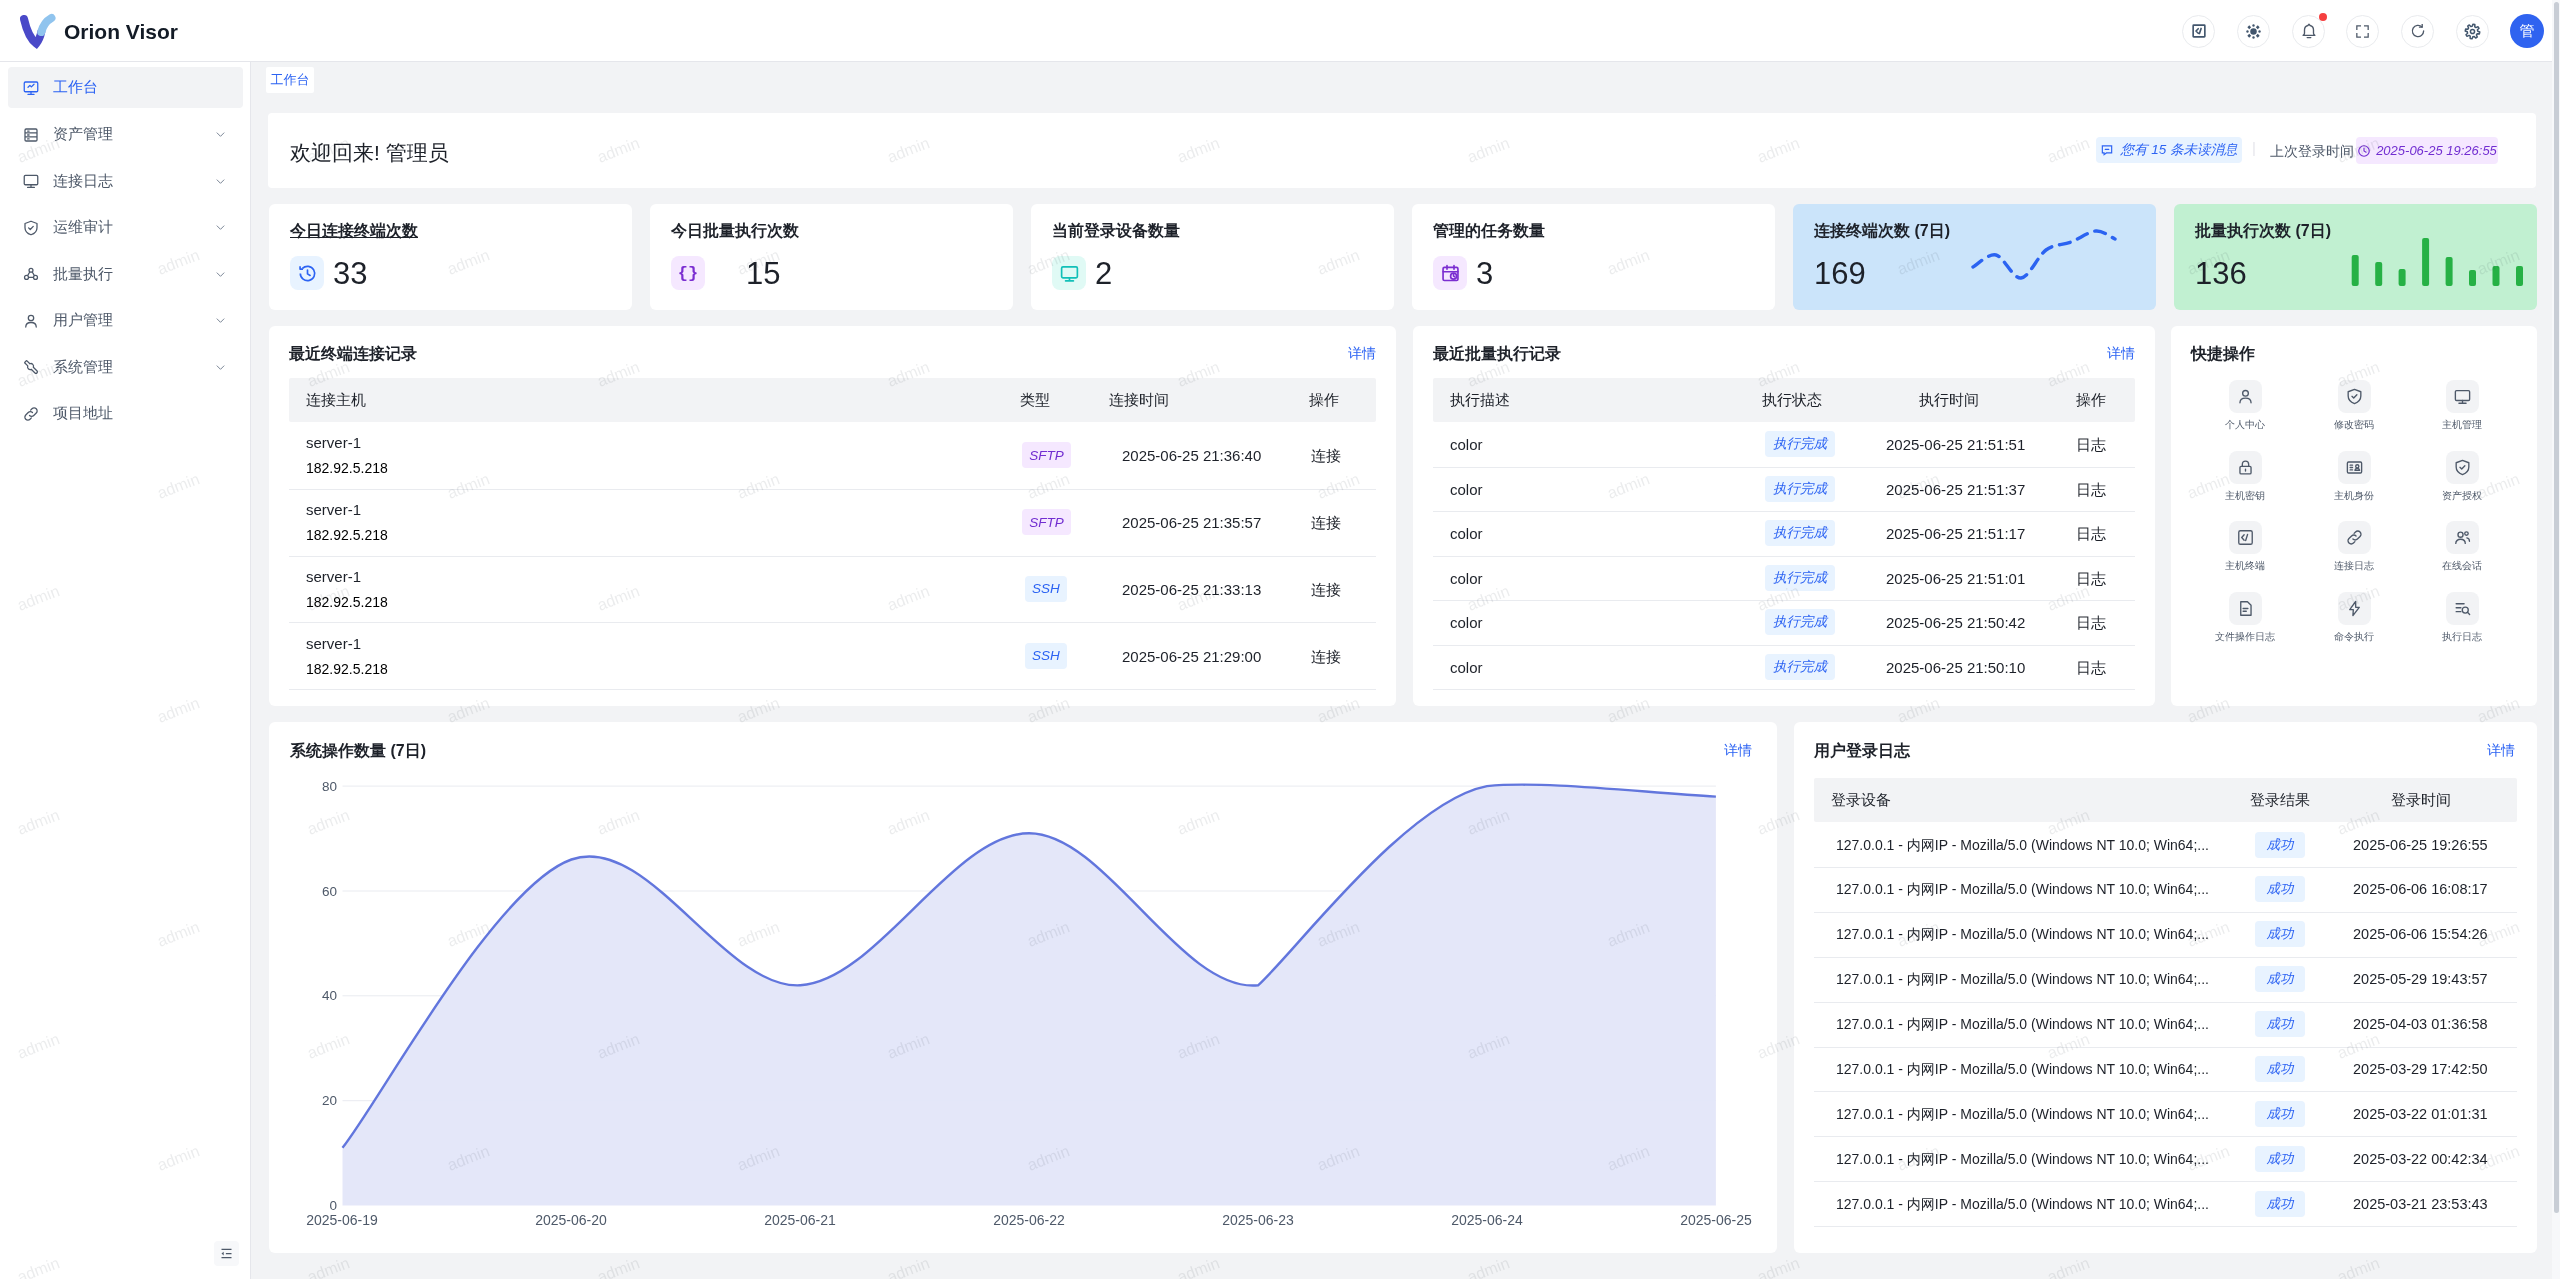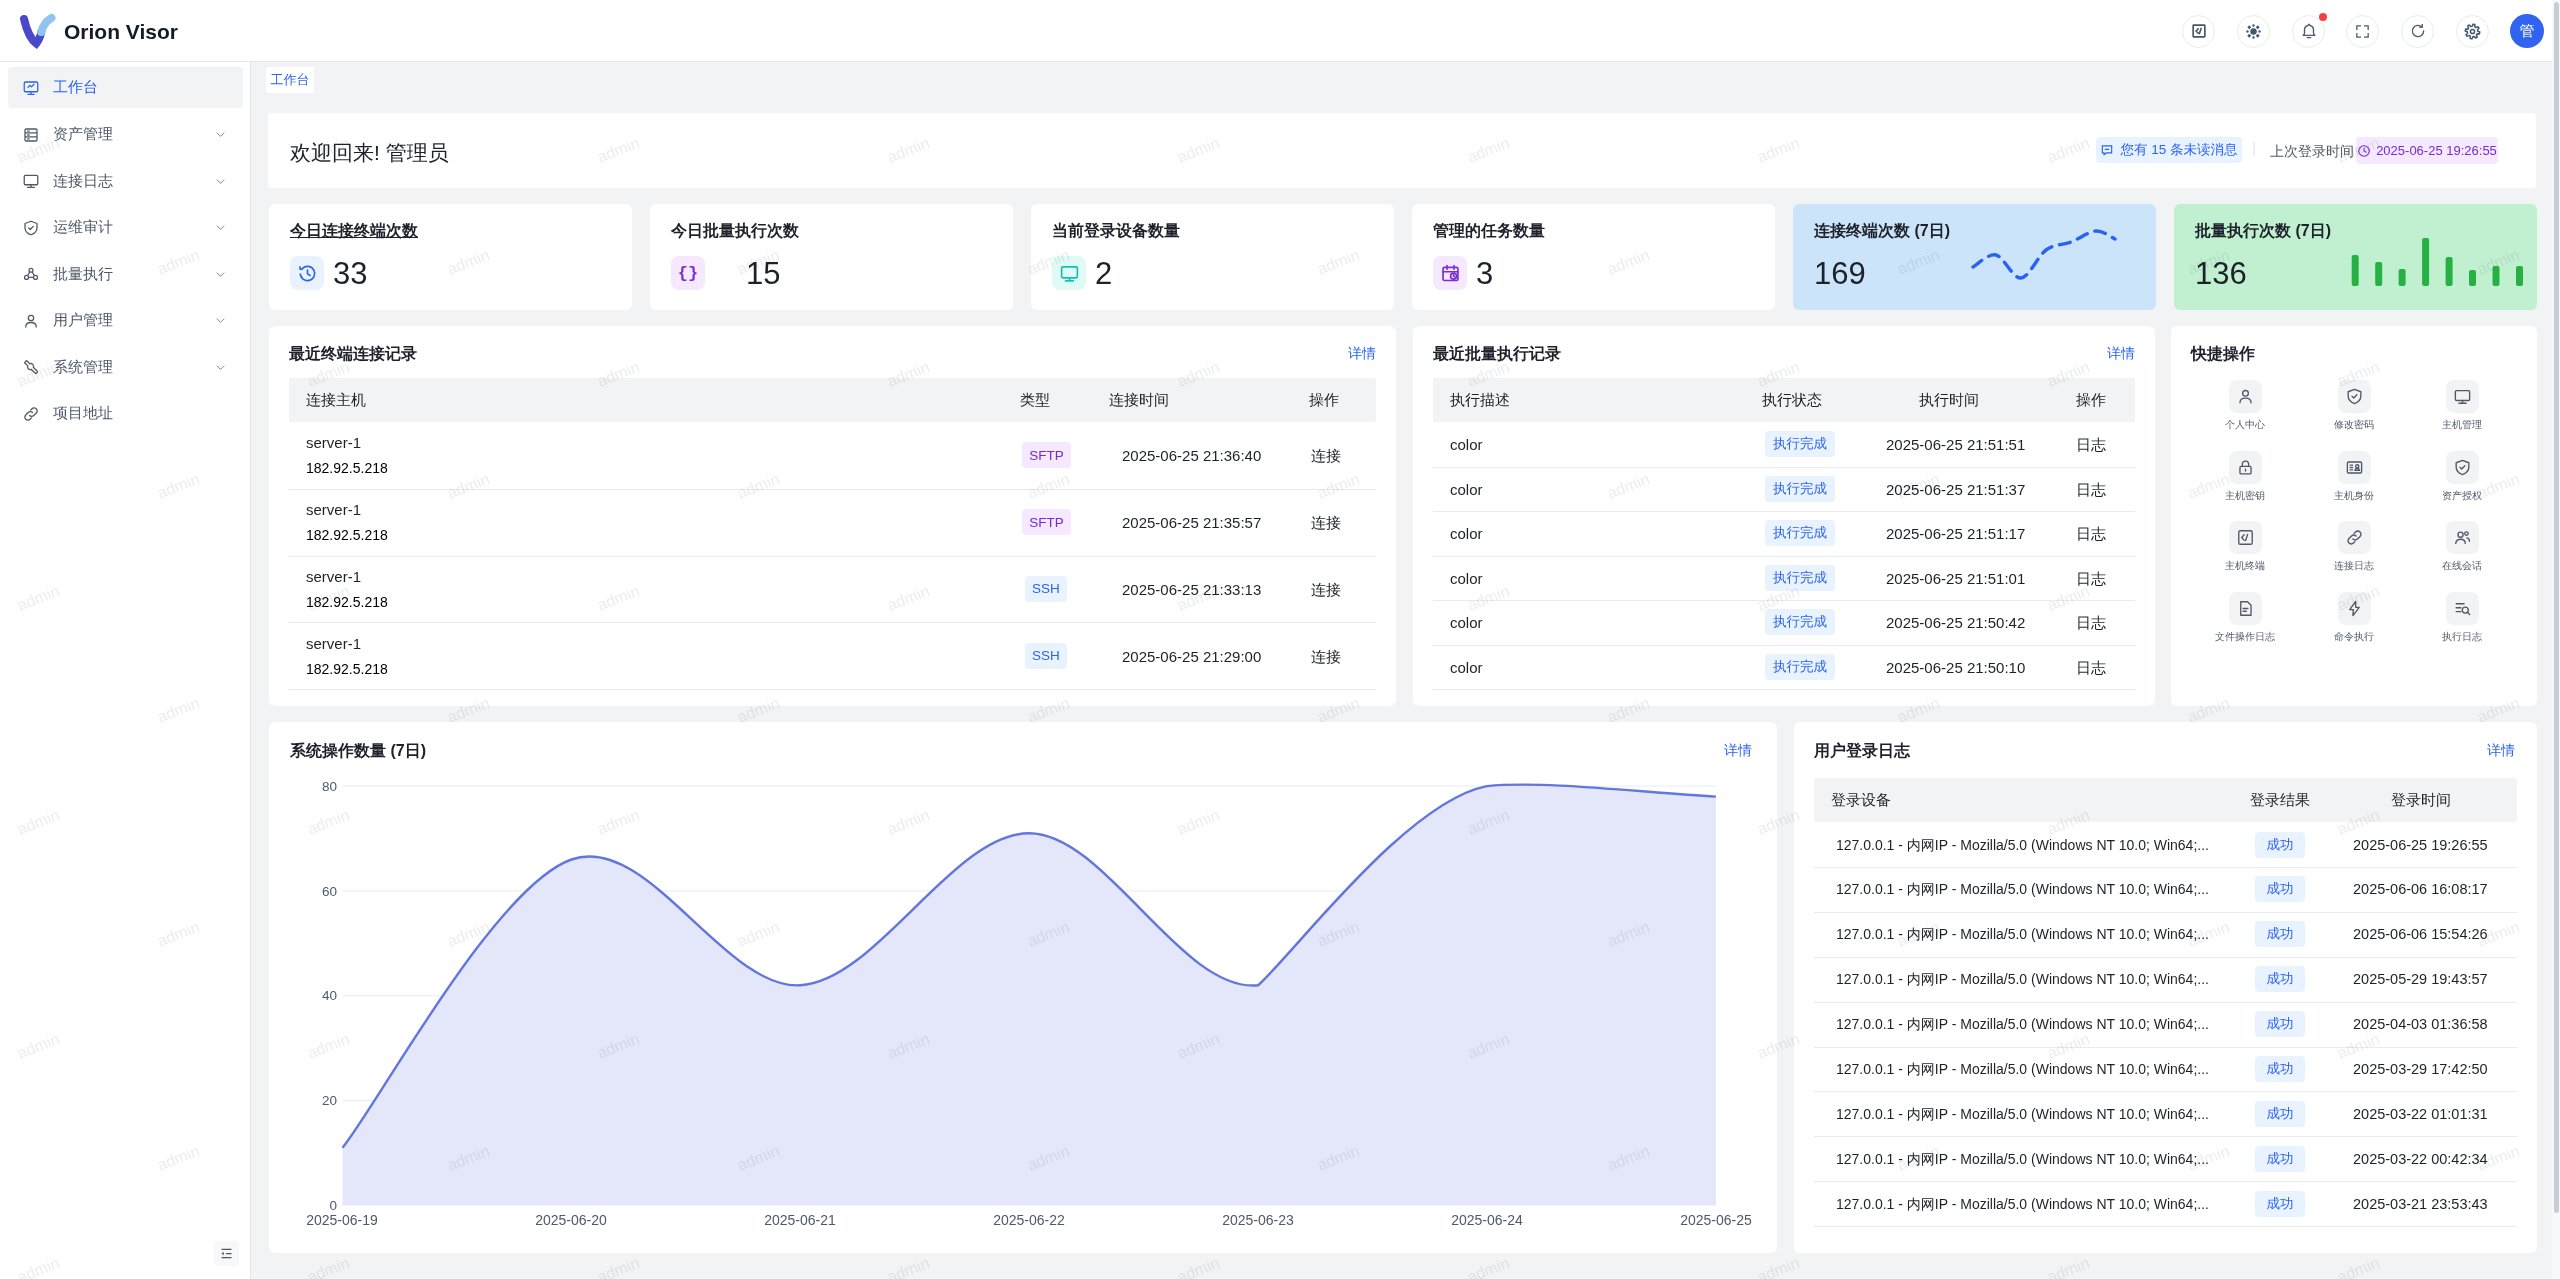--- a/index.html
+++ b/index.html
@@ -5,21 +5,21 @@
 <style>
 * { margin:0; padding:0; box-sizing:border-box; }
 html,body { width:2560px; height:1279px; overflow:hidden; }
 body { font-family:"Liberation Sans",sans-serif; background:#f2f3f5; color:#1d2129;
   -webkit-font-smoothing:antialiased; position:relative; }
 .abs { position:absolute; }
 .card { position:absolute; background:#fff; border-radius:6px; }
 .blue { color:#2c63f3; }
 .ttl { font-size:16px; font-weight:700; color:#1d2129; }
 .detail { font-size:14px; color:#2c63f3; }
-.tag { position:absolute; border-radius:4px; font-size:13.5px; display:flex; align-items:center; justify-content:center; }
+.tag { position:absolute; border-radius:4px; font-size:13.5px; display:flex; align-items:center; justify-content:center;font-style:italic; }
 .tag-blue { background:#e8f3ff; color:#2c63f3; }
 .tag-purple { background:#f5e8ff; color:#722ed1; }
 .thead { position:absolute; background:#f2f3f5; border-radius:2px; display:flex; align-items:center;
   font-size:15px; color:#1d2129; font-weight:500; }
 .rowline { position:absolute; height:1px; background:#e9ebef; }
 .cell { position:absolute; font-size:15px; color:#1d2129; }
 .muted { color:#000000; }
 svg.icon { display:block; }
 .menu-item { position:absolute; left:8px; width:235px; height:41px; display:flex; align-items:center;
   font-size:15px; color:#4e5969; border-radius:4px; z-index:6; }

